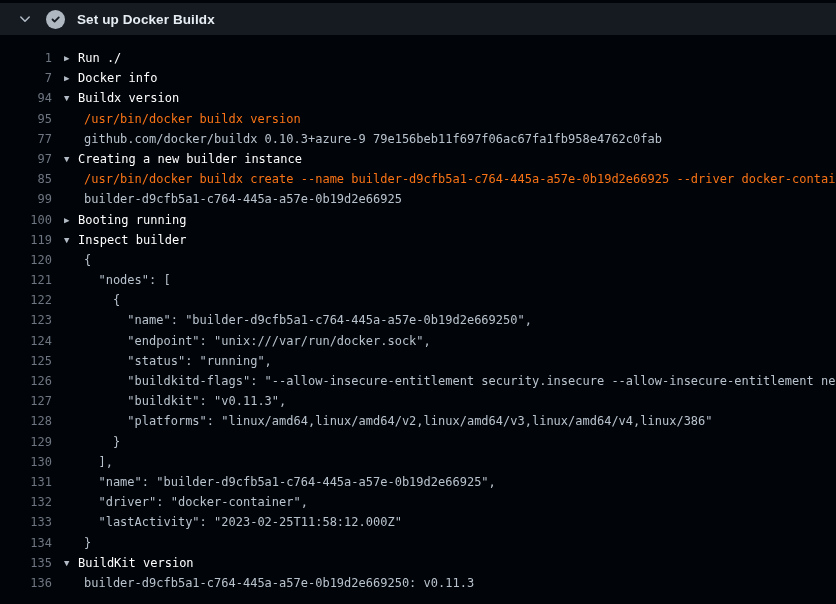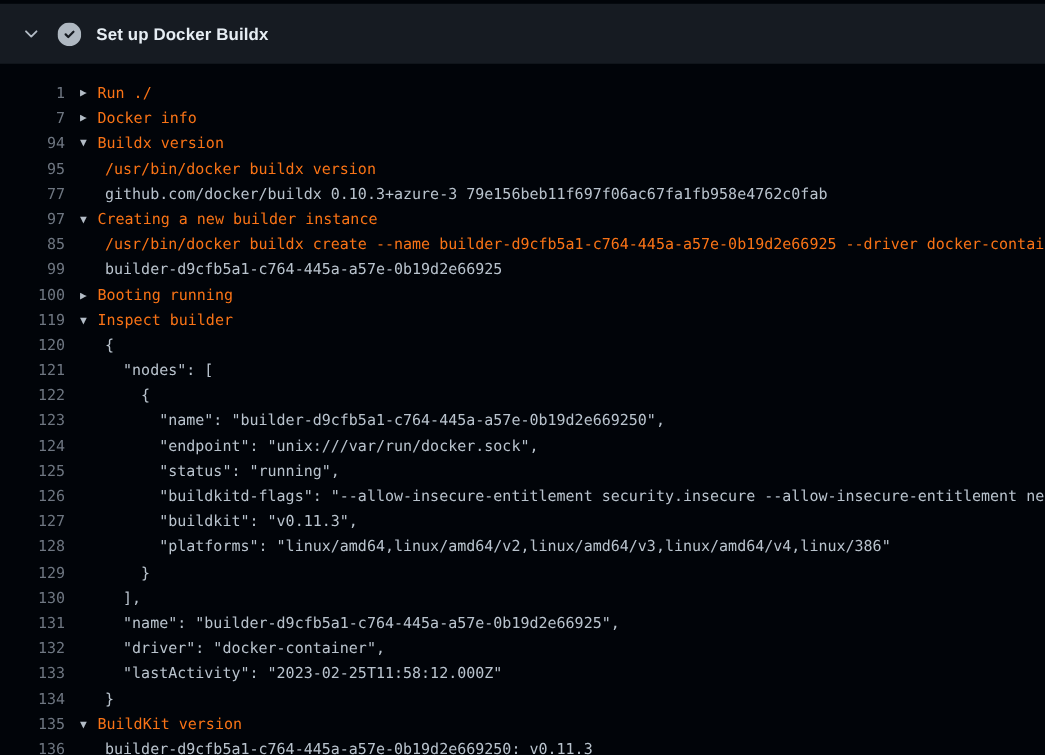--- a/index.html
+++ b/index.html
@@ -6,21 +6,21 @@
   body {
     width: 836px; height: 604px;
     background: #010409;
     overflow: hidden;
     font-family: "Liberation Sans", sans-serif;
   }
   .app { width: 836px; height: 604px; position: relative; }
 
   
   .step-header {
-    height: 48px;
+    height: 32px;
     margin-top: 3px;
     background: #161b22;
     display: flex;
     align-items: center;
     padding: 0 16px 0 18px;
     box-sizing: border-box;
     cursor: pointer;
   }
   .step-header .chev { flex: none; display: flex; align-items: center; }
   .step-header .check { flex: none; margin-left: 14px; display: flex; align-items: center; }
@@ -67,21 +67,21 @@
     cursor: pointer;
   }
   .arrow {
     display: inline-block;
     width: 14px;
     font-size: 9px;
     color: #b3bcc6;
     position: relative;
     top: -1px;
   }
-  .line.group_open .text, .line.group_closed .text { color: #f97316; }
+  .line.group_open .text, .line.group_closed .text { color: #ffffff; }
   .line.command .text { color: #f97316; }
   .line.output .text { color: #b9c3cd; }
 </style>
 </head>
 <body>
 
 <div class="app">
 
   <div class="step-header">
     <span class="chev">
@@ -114,21 +114,21 @@
     <div class="content"><span class="arrow">▼</span><span class="text">Buildx version</span></div>
   </div>
 
   <div class="line command">
     <a class="num">95</a>
     <div class="content"><span class="text">/usr/bin/docker buildx version</span></div>
   </div>
 
   <div class="line output">
     <a class="num">77</a>
-    <div class="content"><span class="text">github.com/docker/buildx 0.10.3+azure-3 79e156beb11f697f06ac67fa1fb958e4762c0fab</span></div>
+    <div class="content"><span class="text">github.com/docker/buildx 0.10.3+azure-9 79e156beb11f697f06ac67fa1fb958e4762c0fab</span></div>
   </div>
 
   <div class="line group_open">
     <a class="num">97</a>
     <div class="content"><span class="arrow">▼</span><span class="text">Creating a new builder instance</span></div>
   </div>
 
   <div class="line command">
     <a class="num">85</a>
     <div class="content"><span class="text">/usr/bin/docker buildx create --name builder-d9cfb5a1-c764-445a-a57e-0b19d2e66925 --driver docker-container</span></div>

